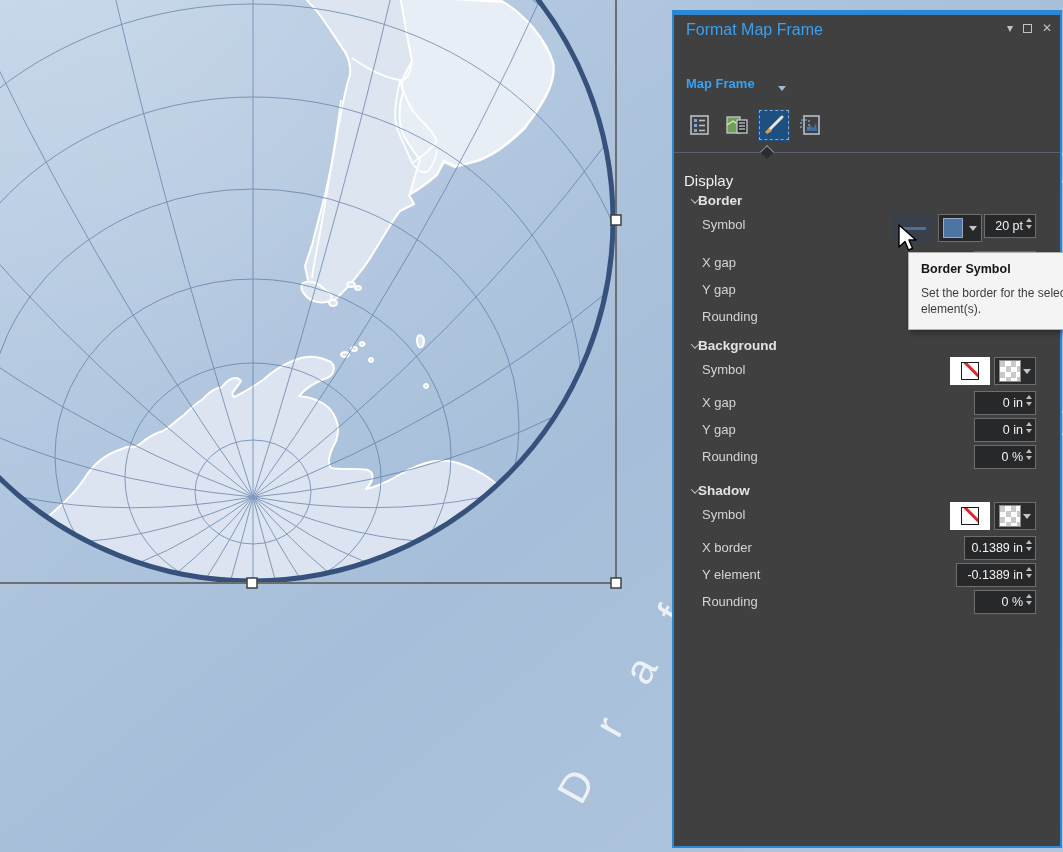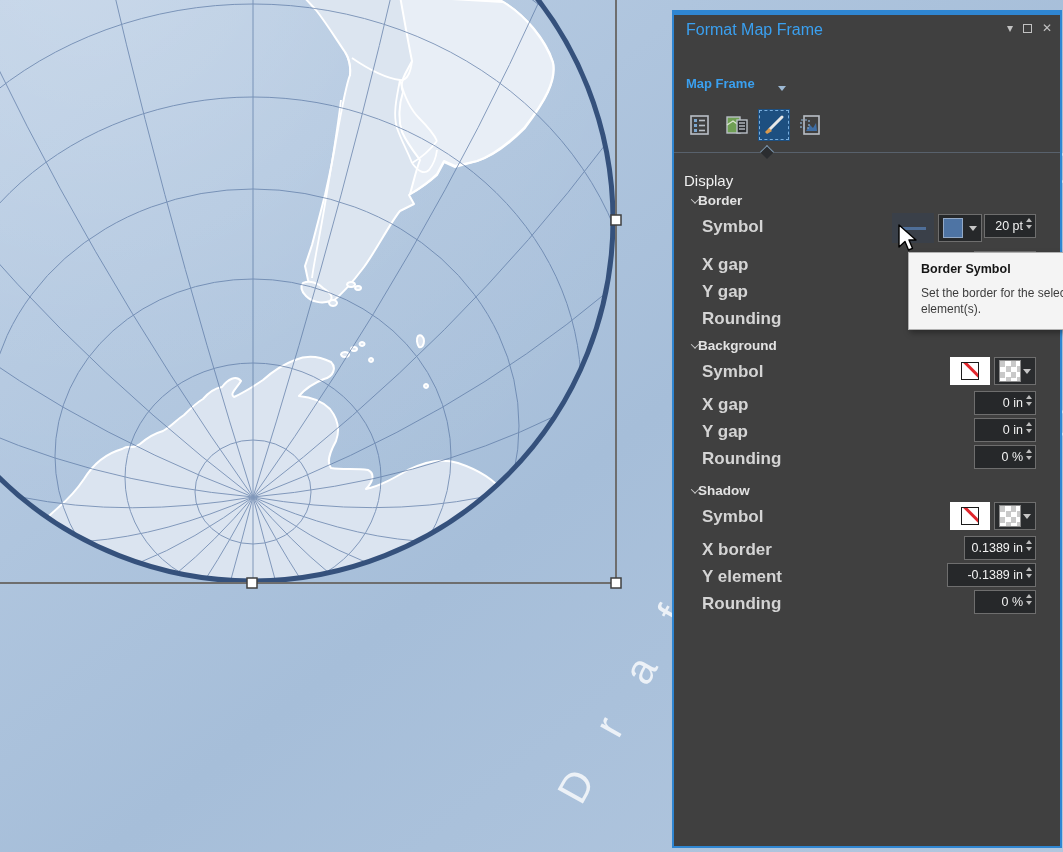--- a/index.html
+++ b/index.html
@@ -42,21 +42,21 @@
   .tab.active{background:#1d4f80;outline:1px dashed #79aede;outline-offset:-2px;}
   .tab-divider{position:absolute;left:0;top:137px;width:386px;height:1px;background:#58616c;}
   .tab-notch{
     position:absolute;left:88px;top:132px;width:10px;height:10px;background:#2b2d30;
     transform:rotate(45deg);border-left:1px solid #7f99b0;border-top:1px solid #7f99b0;
   }
   
   .heading{position:absolute;left:10px;top:157px;font-size:15px;color:#efefef;}
   .group-hdr{position:absolute;left:18px;font-size:13.5px;color:#e2e2e2;font-weight:bold;display:flex;align-items:center;}
   .chev{width:6px;height:6px;border-right:1.5px solid #c9c9c9;border-bottom:1.5px solid #c9c9c9;transform:rotate(45deg) translate(-1px,-1px);display:inline-block;}
-  .row-label{position:absolute;left:28px;font-size:17px;color:#d4d4d4;font-weight:bold;}
+  .row-label{position:absolute;left:28px;font-size:13px;color:#d4d4d4;}
   
   .spin{
     position:absolute;height:24px;background:#26282a;border:1px solid #6e6e6e;
     display:flex;align-items:center;justify-content:flex-end;padding-right:12px;
     font-size:12.5px;color:#f2f2f2;
   }
   .spin-arrows{position:absolute;right:3px;top:3px;display:flex;flex-direction:column;gap:3px;}
   .tri-up{width:0;height:0;border-left:3.5px solid transparent;border-right:3.5px solid transparent;border-bottom:4px solid #bdbdbd;}
   .tri-down{width:0;height:0;border-left:3.5px solid transparent;border-right:3.5px solid transparent;border-top:4px solid #bdbdbd;}
   .line-sym-btn{
@@ -410,21 +410,21 @@
   </div>
   <div class="row-label" style="top:525px;">X border</div>
   <div class="spin" style="right:24px;top:521px;width:72px;">
     <span>0.1389 in</span>
     <span class="spin-arrows">
         <span class="tri-up"></span>
         <span class="tri-down"></span>
       </span>
   </div>
   <div class="row-label" style="top:552px;">Y element</div>
-  <div class="spin" style="right:24px;top:548px;width:89px;">
+  <div class="spin" style="right:24px;top:548px;width:80px;">
     <span>-0.1389 in</span>
     <span class="spin-arrows">
         <span class="tri-up"></span>
         <span class="tri-down"></span>
       </span>
   </div>
   <div class="row-label" style="top:579px;">Rounding</div>
   <div class="spin" style="right:24px;top:575px;width:62px;">
     <span>0 %</span>
     <span class="spin-arrows">

